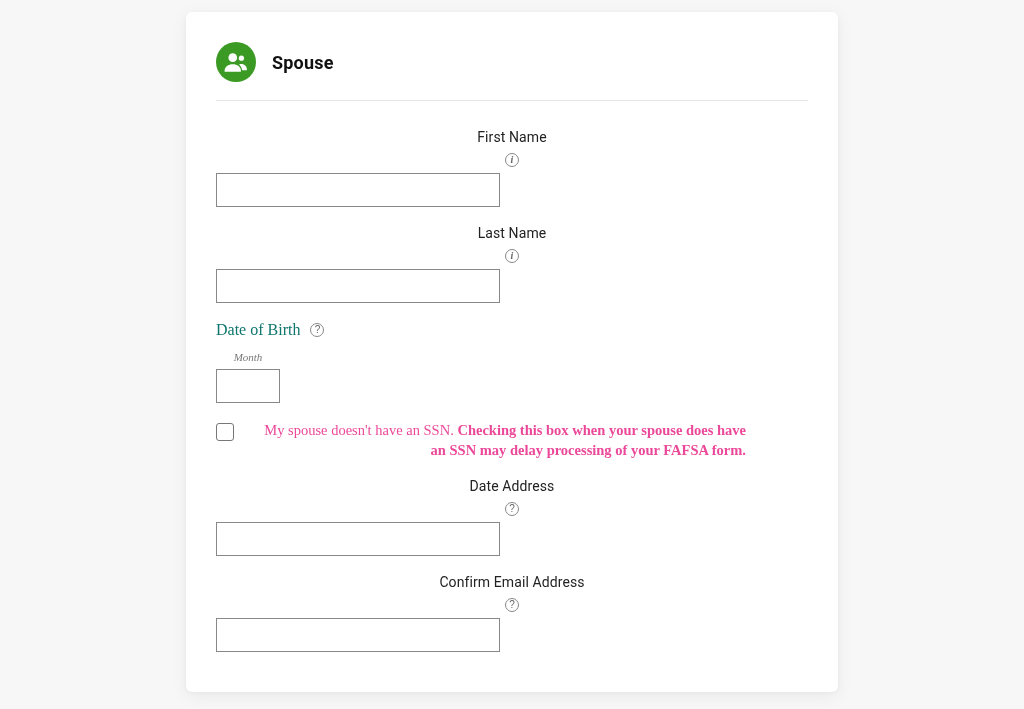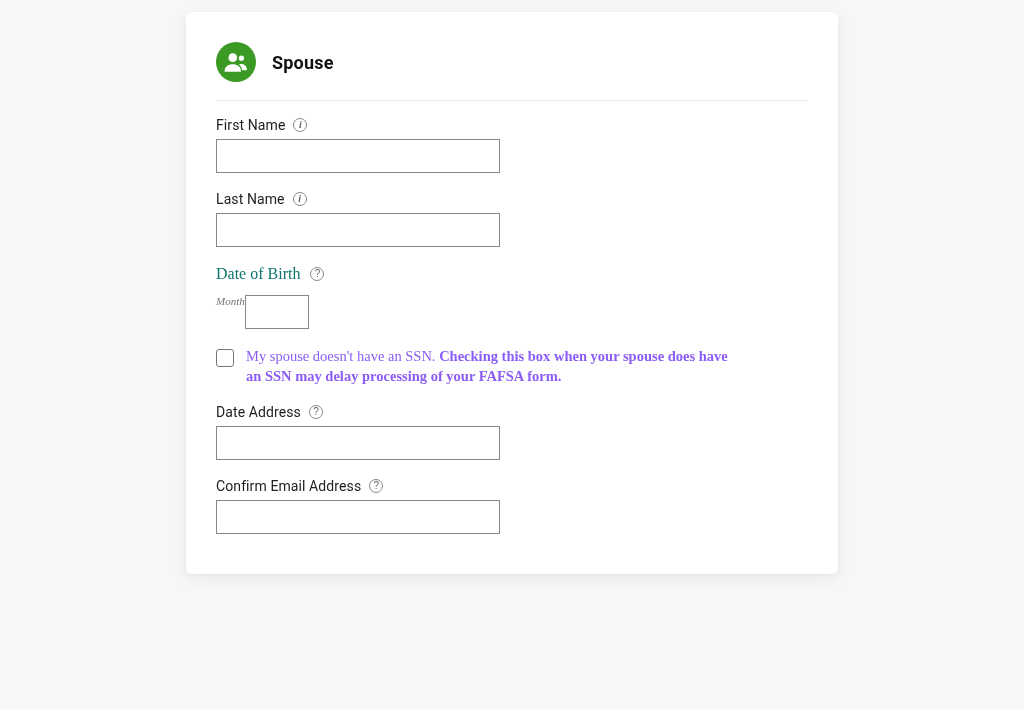--- a/index.html
+++ b/index.html
@@ -20,21 +20,21 @@
     box-shadow: 0 4px 18px rgba(0,0,0,0.06), 0 1px 4px rgba(0,0,0,0.04);
     padding: 30px 30px 40px 30px;
     box-sizing: border-box;
   }
   .header {
     display: flex;
     align-items: center;
     gap: 16px;
     padding-bottom: 18px;
     border-bottom: 1px solid #e6e6e6;
-    margin-bottom: 16px;
+    margin-bottom: 28px;
   }
   .header-icon {
     width: 40px;
     height: 40px;
     border-radius: 50%;
     background: #3b9a24;
     display: flex;
     align-items: center;
     justify-content: center;
     flex: 0 0 auto;
@@ -49,20 +49,21 @@
 
   .field { margin-bottom: 18px; }
   .label-row {
     display: flex;
     align-items: center;
     gap: 8px;
     margin-bottom: 6px;
     font-size: 14px;
     color: #222;
     font-family: Georgia, "Times New Roman", serif;
+    flex-direction: column;
   }
   .label-row .label-text { font-family: -apple-system, BlinkMacSystemFont, "Segoe UI", Roboto, Arial, sans-serif; font-size: 14px; color: #222; font-weight: 400; letter-spacing: 0.1px;}
   .info-icon, .help-icon {
     width: 14px; height: 14px;
     border: 1px solid #888;
     border-radius: 50%;
     display: inline-flex;
     align-items: center;
     justify-content: center;
     font-size: 10px;
@@ -89,21 +90,21 @@
     font-family: Georgia, "Times New Roman", serif;
     font-size: 16px;
     color: #0f766e;
     margin-bottom: 12px;
     display: flex;
     align-items: center;
     gap: 10px;
     font-weight: 400;
   }
   .dob-cols { display: flex; gap: 18px; }
-  .dob-col { display: flex; flex-direction: row; }
+  .dob-col { display: flex; flex-direction: column; align-items: center; }
   .mini-label {
     font-size: 11px;
     color: #777;
     font-style: italic;
     margin-bottom: 6px;
     font-family: Georgia, "Times New Roman", serif;
   }
   .num-input {
     height: 34px;
     border: 1px solid #888;
@@ -115,22 +116,23 @@
   .num-month, .num-day { width: 64px; }
   .num-year { width: 80px; }
 
   .checkbox-row {
     display: flex;
     align-items: flex-start;
     gap: 12px;
     margin: 14px 0 18px 0;
     font-family: Georgia, "Times New Roman", serif;
     font-size: 14.5px;
-    color: #8b5cf6;
+    color: #ec4899;
     line-height: 1.35;
+    text-align: right;
   }
   .checkbox-box {
     width: 18px;
     height: 18px;
     border: 1.5px solid #777;
     border-radius: 3px;
     flex: 0 0 auto;
     margin-top: 2px;
     background: #fff;
     cursor: pointer;

